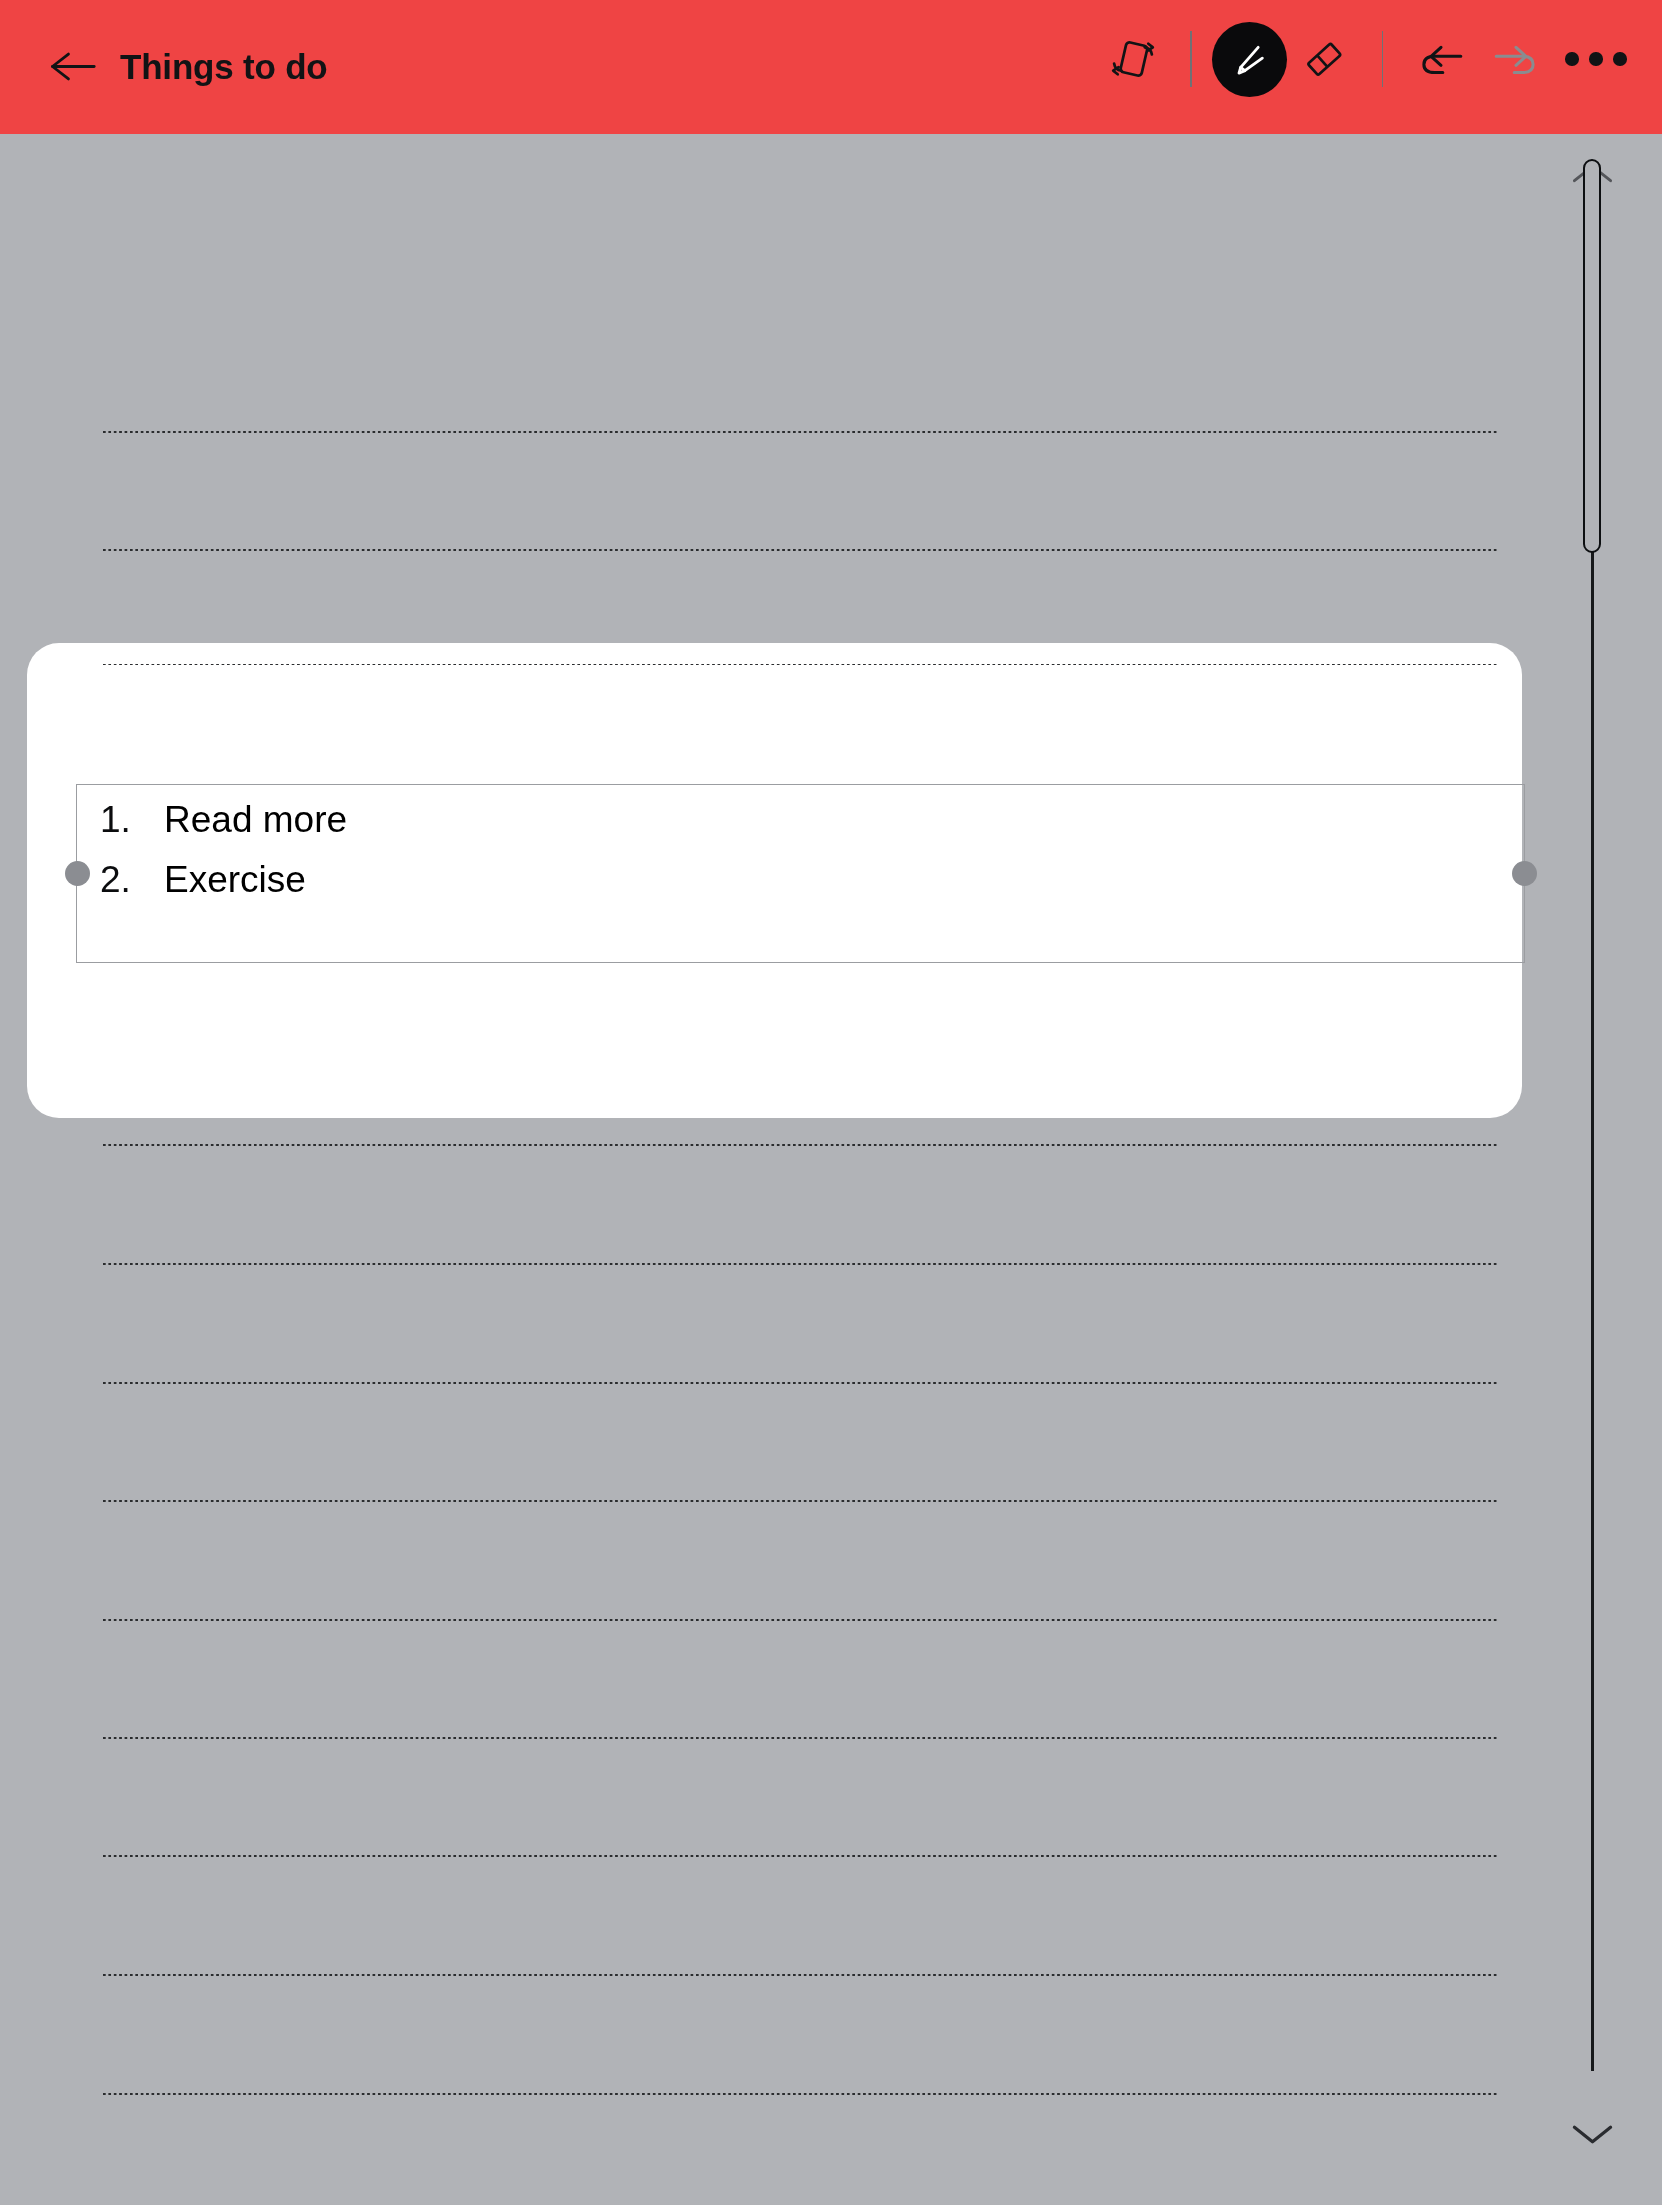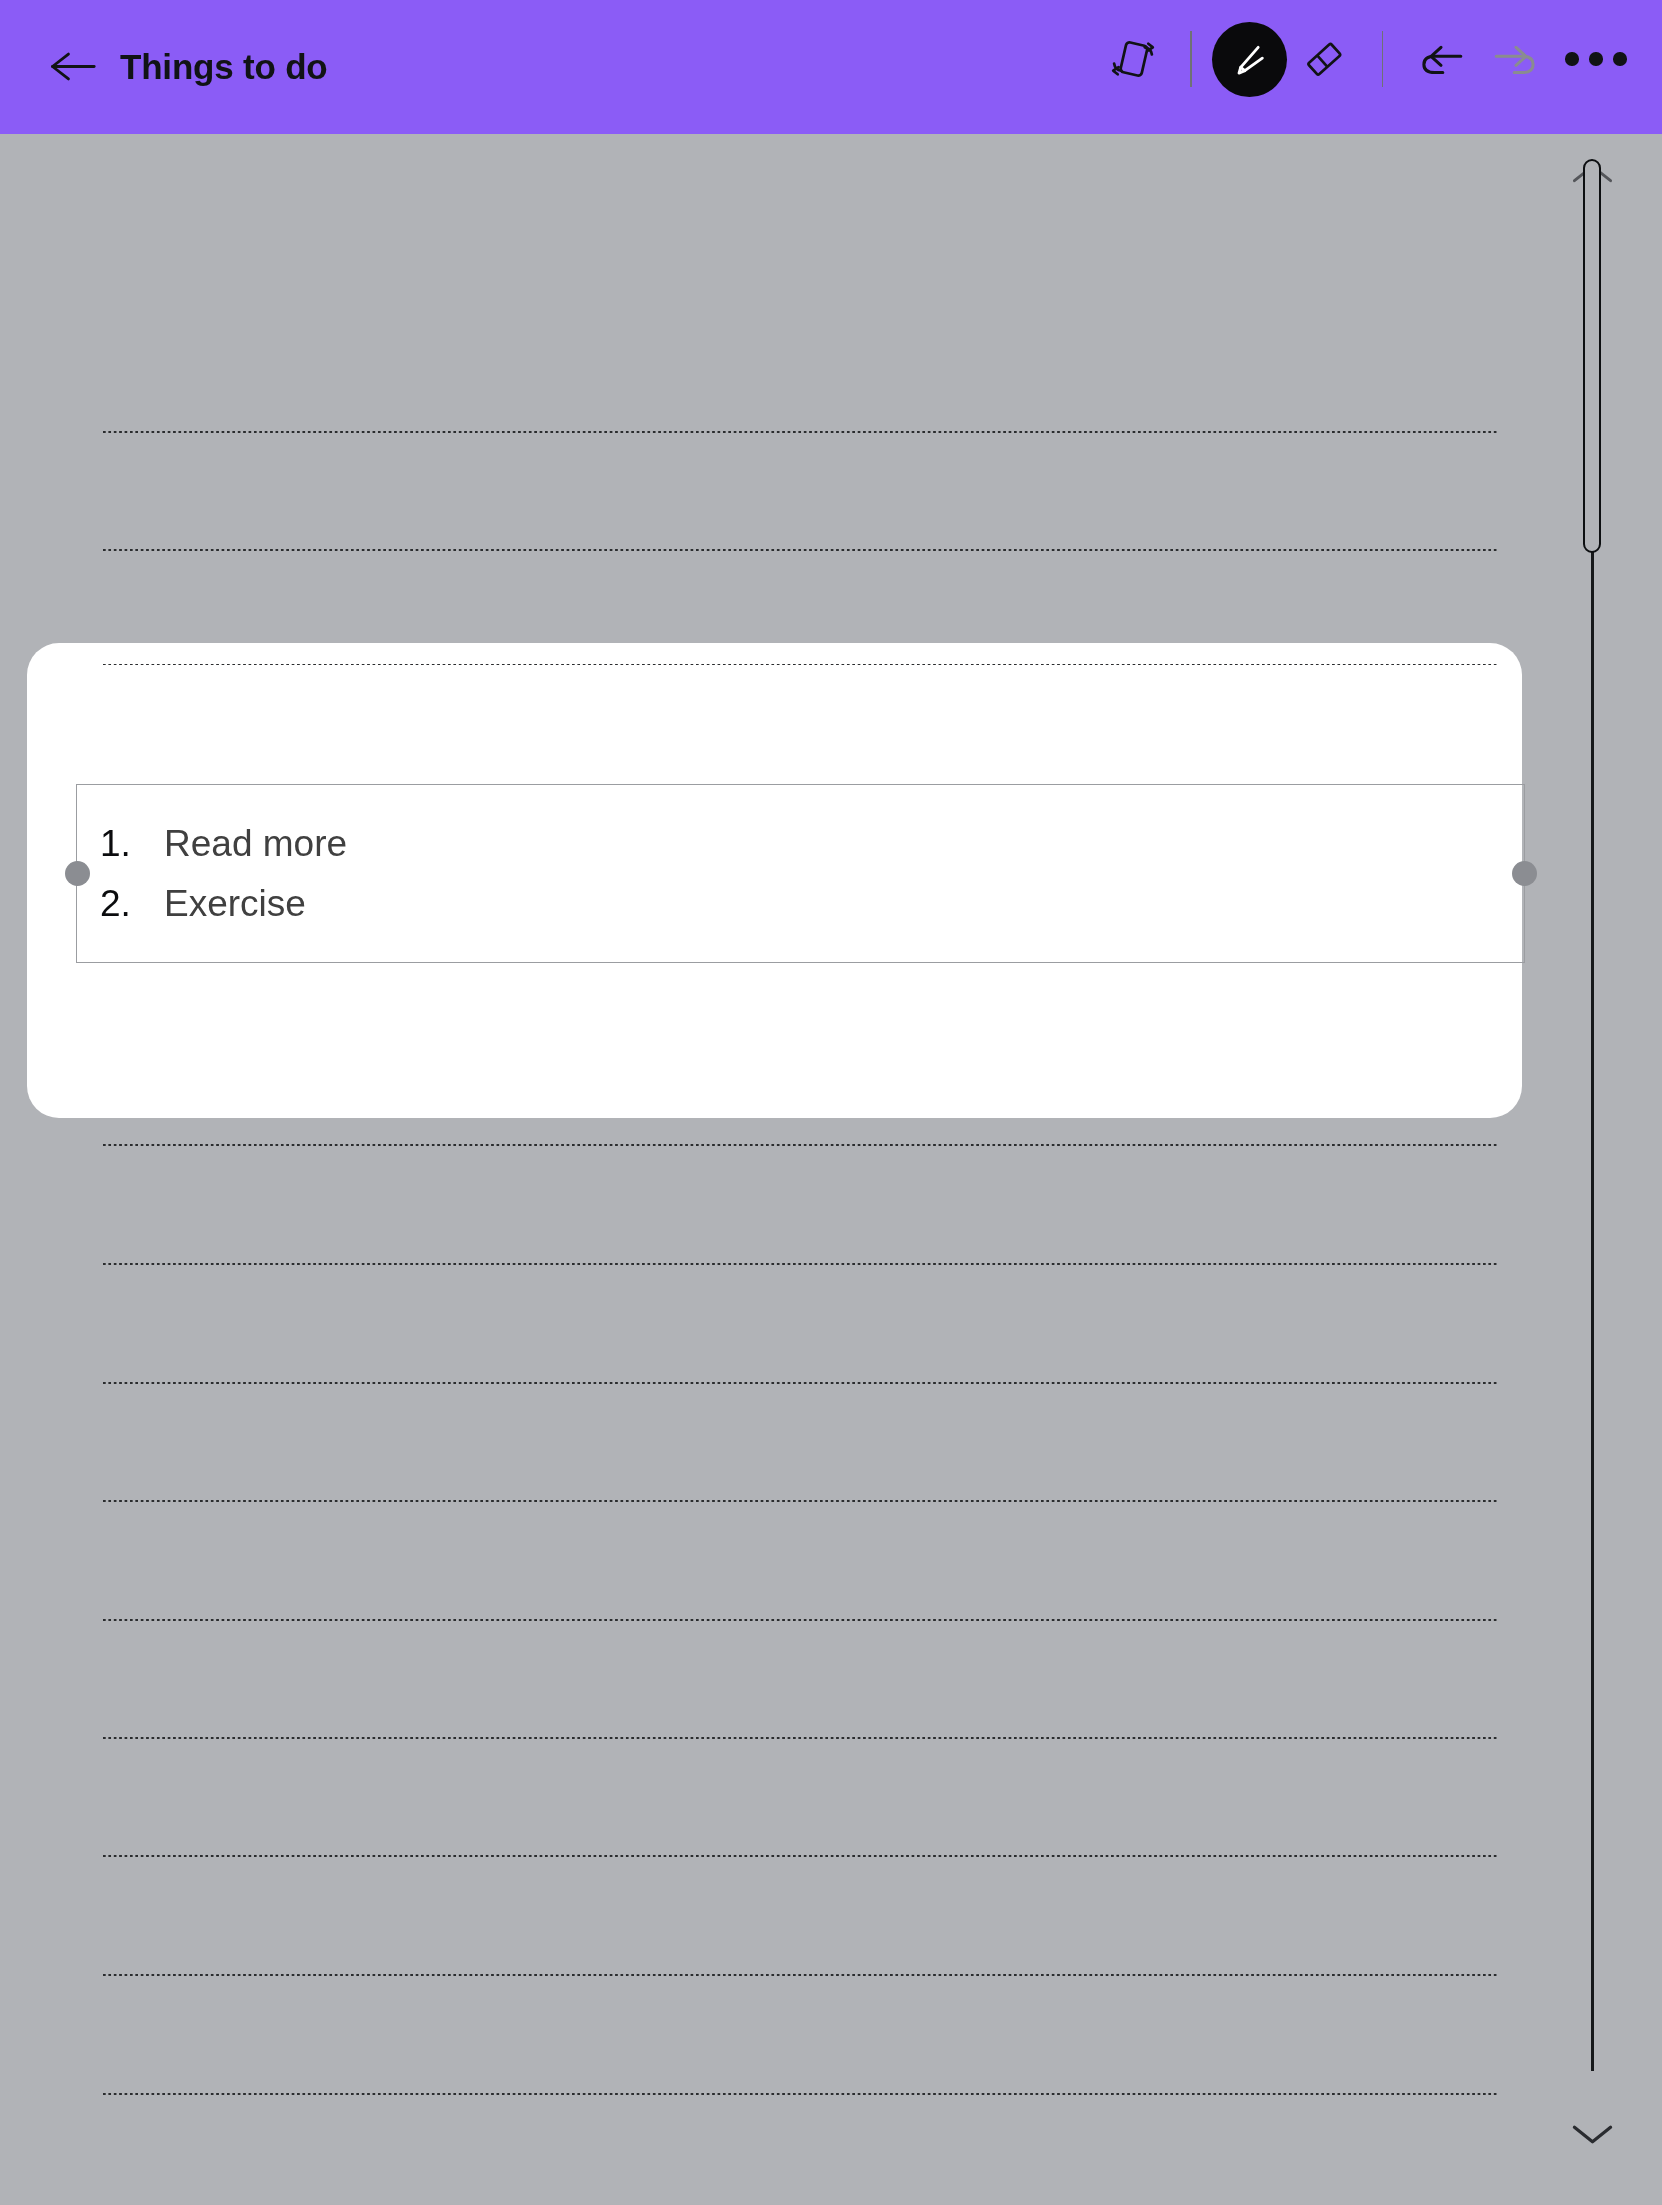--- a/index.html
+++ b/index.html
@@ -16,21 +16,21 @@
     -webkit-font-smoothing: antialiased;
   }
 
   
   .topbar {
     position: absolute;
     top: 0;
     left: 0;
     width: 1662px;
     height: 134px;
-    background: #8b5cf6;
+    background: #ef4444;
     z-index: 40;
   }
 
   .back-group {
     position: absolute;
     left: 47px;
     top: 41px;
     display: flex;
     align-items: center;
     height: 50px;
@@ -174,24 +174,23 @@
   }
   .sel-num {
     width: 64px;
     flex: 0 0 64px;
     font-size: 37px;
     color: #0b0c0e;
     line-height: 1;
   }
   .sel-text {
     font-size: 37px;
-    color: #404040;
+    color: #000000;
     line-height: 1;
     white-space: nowrap;
-    margin-top: 24px;
   }
   .handle {
     position: absolute;
     width: 25px;
     height: 25px;
     border-radius: 50%;
     background: #8b8d92;
     top: 50%;
     margin-top: -12.5px;
     z-index: 30;

